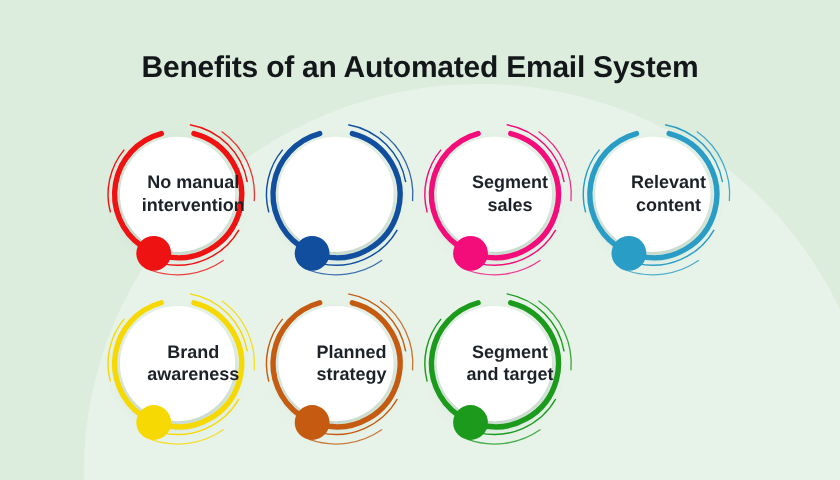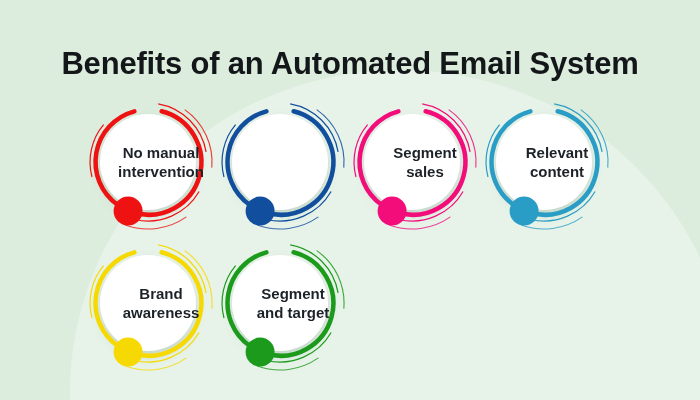--- a/index.html
+++ b/index.html
@@ -15,21 +15,21 @@
     left: 70px; top: 70px;
     width: 660px; height: 645px;
     border-radius: 50%;
     background: var(--blob, #e7f3e9);
   }
   .title {
     position: absolute;
     top: 25px; left: 0;
     width: 700px;
     text-align: center;
-    font-size: 31px;
+    font-size: 25px;
     font-weight: 700;
     letter-spacing: -0.2px;
     color: var(--title-color, #14171a);
   }
   .grid {
     position: absolute;
     left: 82px; top: 98px;
     display: grid;
     grid-template-columns: repeat(4, 132px);
     grid-auto-rows: 141px;
@@ -108,20 +108,26 @@
     <div class="label">Relevant content</div>
   </div>
 
   <div class="card" style="color: rgb(246, 217, 3);">
     <svg class="deco" width="132" height="142" viewBox="0 0 132 142">
         <use href="#ring-symbol"></use>
       </svg>
     <div class="label">Brand awareness</div>
   </div>
 
+  <div class="card" style="color: rgb(196, 91, 17);">
+    <svg class="deco" width="132" height="142" viewBox="0 0 132 142">
+        <use href="#ring-symbol"></use>
+      </svg>
+    <div class="label">Planned strategy</div>
+  </div>
 
 
   <div class="card" style="color: rgb(27, 154, 27);">
     <svg class="deco" width="132" height="142" viewBox="0 0 132 142">
         <use href="#ring-symbol"></use>
       </svg>
     <div class="label">Segment and target</div>
   </div>
 
 </div>

